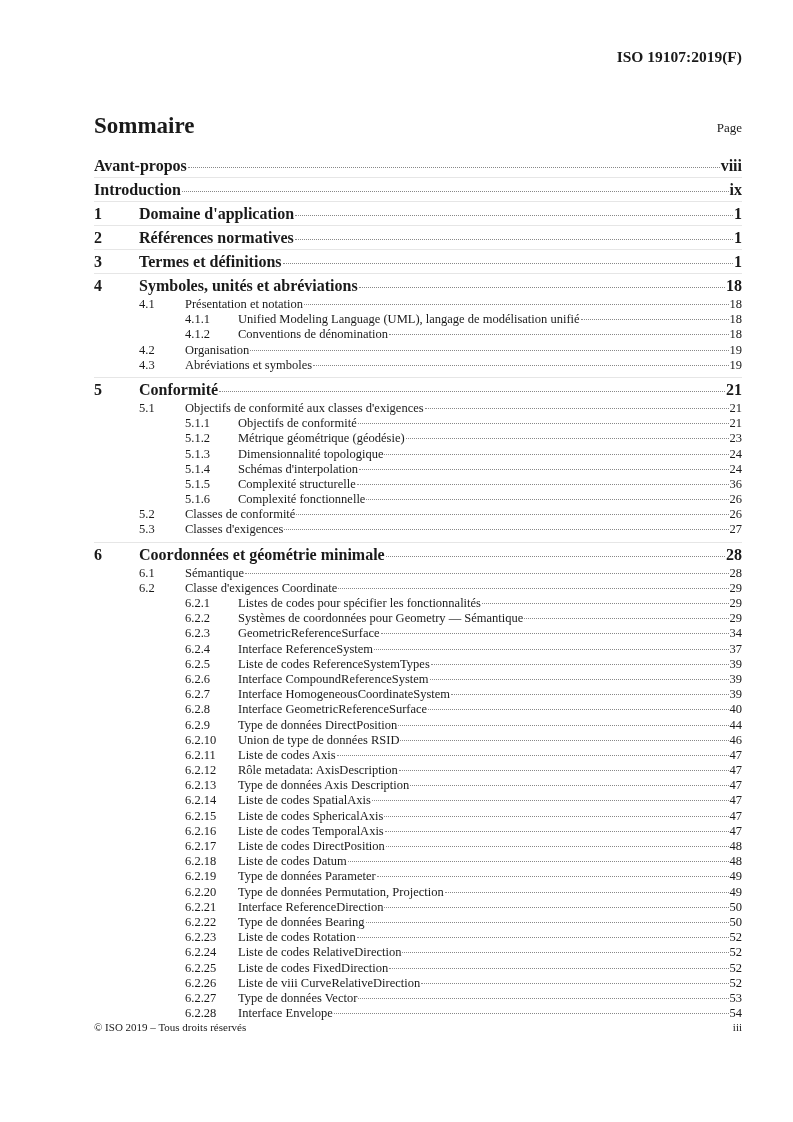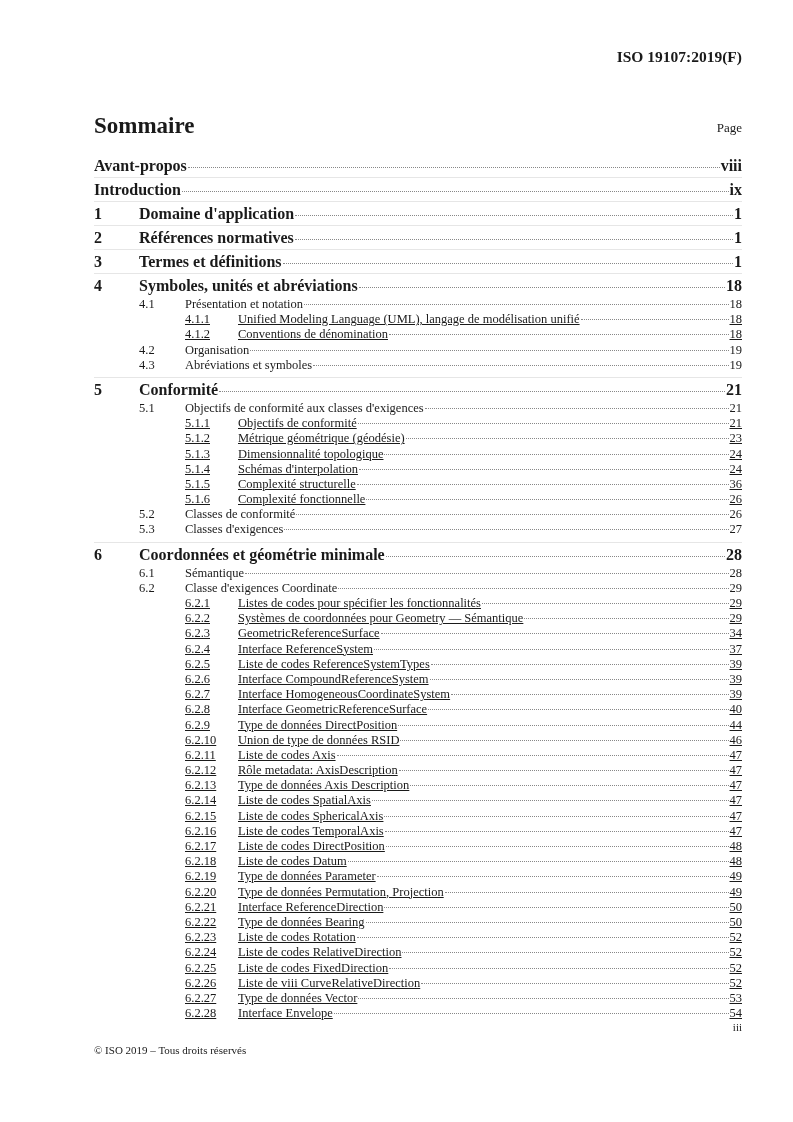--- a/index.html
+++ b/index.html
@@ -9,26 +9,26 @@
   .title { position: absolute; top: 113px; left: 94px; font-size: 23px; font-weight: bold; }
   .page-label { position: absolute; top: 120px; right: 51px; font-size: 13px; padding-left: 40px; }
   .toc { position: absolute; top: 154px; left: 94px; width: 648px; }
   .row { display: flex; align-items: baseline; font-size: 12.5px; line-height: 15.2px; height: 15.2px; white-space: nowrap; }
   .row.top { font-weight: bold; font-size: 16px; height: 23px; line-height: 23px; }
   .row.sep { border-top: 1px solid #e6e6e6; }
   .num { display: inline-block; flex: none; }
   .lvl1 .num { width: 45px; }
   .lvl2 { padding-left: 45px; }
   .lvl2 .num { width: 46px; }
-  .lvl3 { padding-left: 91px; text-decoration: underline; }
+  .lvl3 { padding-left: 91px; }
   .lvl3 .num { width: 53px; }
   .label { flex: none; }
   .leader { flex: 1 1 auto; border-bottom: 1px dotted #888; margin: 0 1px; transform: translateY(-3px); min-width: 8px; }
   .pg { flex: none; text-align: right; }
-  .footer-left { position: absolute; top: 1044px; left: 94px; font-size: 11px; }
+  .footer-left { position: absolute; top: 1021px; left: 94px; font-size: 11px; }
   .footer-right { position: absolute; top: 1021px; right: 51px; font-size: 11px; }
 </style>
 </head>
 <body>
 
 <div class="doc-id">ISO 19107:2019(F)</div>
 <div class="title">Sommaire</div>
 <div class="page-label">Page</div>
 
 <div class="toc" id="toc">

